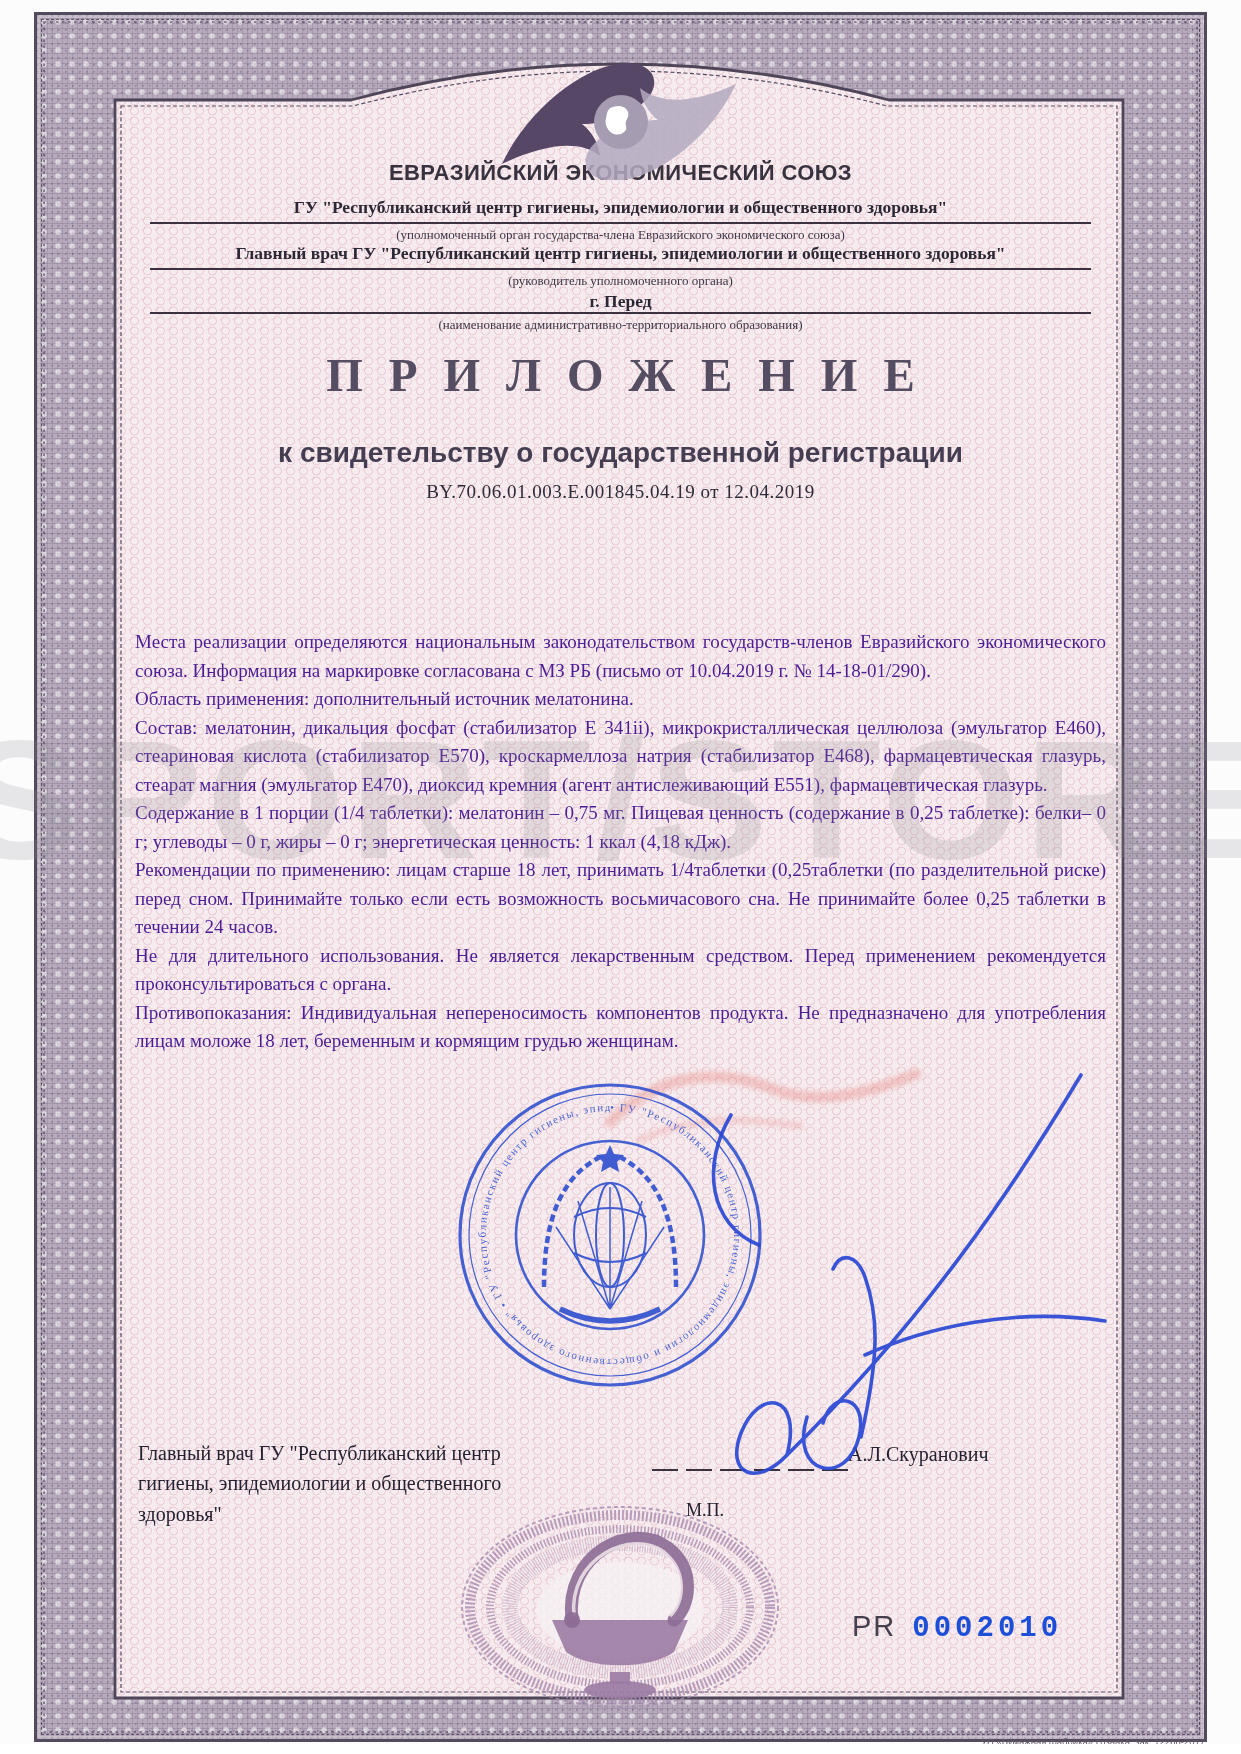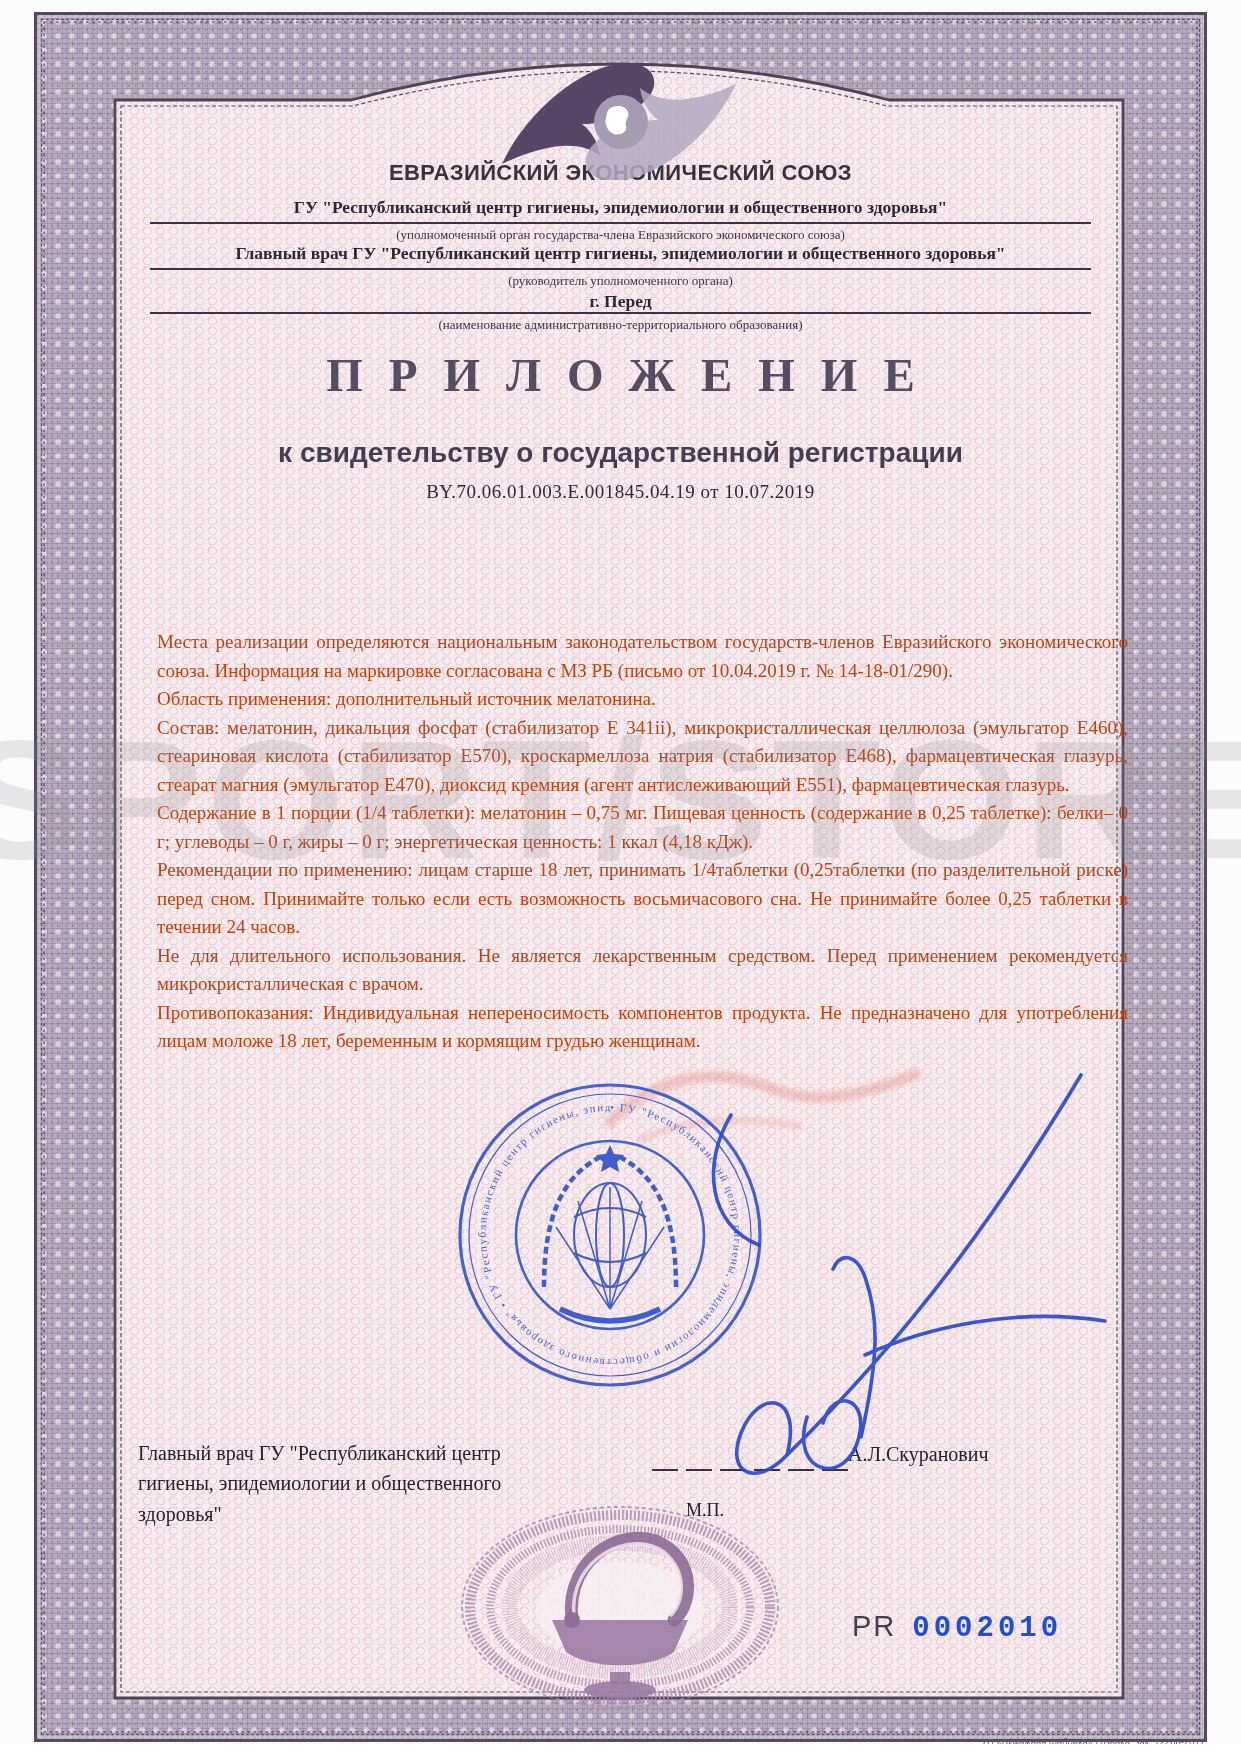--- a/index.html
+++ b/index.html
@@ -36,21 +36,21 @@
   .union-title{top:160px;font-family:"Liberation Sans",sans-serif;font-weight:bold;
     font-size:22px;color:#38323f;letter-spacing:.4px;}
   .org-line{font-weight:bold;font-size:17.5px;color:#2c2734;}
   .rule{position:absolute;left:150px;width:941px;height:2px;background:#3a3242;z-index:10;}
   .caption{font-size:13px;color:#3d3545;}
   .main-title{top:348px;font-size:47px;letter-spacing:26px;color:#554d61;font-weight:600;text-indent:26px;}
   .subtitle{top:437px;font-family:"Liberation Sans",sans-serif;font-weight:bold;font-size:28px;color:#453e52;}
   .reg-number{top:481px;font-size:19px;color:#2f2a38;letter-spacing:.5px;}
 
   .body-text{left:135px;top:628px;width:971px;font-size:19px;line-height:1.5;
-    text-align:justify;color:#c2410c;z-index:10;margin-left:22px;}
+    text-align:justify;color:#4c1d95;z-index:10;}
   .body-text p{margin:0;}
 
   .sig-block{left:138px;top:1438px;width:440px;font-size:20px;line-height:1.52;z-index:10;}
   .sig-name{left:848px;top:1443px;font-size:20px;z-index:10;}
   .sig-line{left:652px;top:1469px;width:196px;height:2px;z-index:10;
     background:repeating-linear-gradient(90deg,#39313f 0 26px, transparent 26px 34px);}
   .mp{left:686px;top:1500px;font-size:18px;z-index:10;}
 
   .serial{left:852px;top:1610px;z-index:22;font-size:29px;}
   .serial .series{font-family:Liberation Sans, sans-serif;color:#453e4c;letter-spacing:2px;}
@@ -100,29 +100,29 @@
   <div class="abs centered org-line" style="top:243px;">Главный врач ГУ "Республиканский центр гигиены, эпидемиологии и общественного здоровья"</div>
   <div class="rule" style="top:268px;"></div>
   <div class="abs centered caption" style="top:273px;">(руководитель уполномоченного органа)</div>
 
   <div class="abs centered org-line" style="top:291px;">г. Перед</div>
   <div class="rule" style="top:312px;"></div>
   <div class="abs centered caption" style="top:317px;">(наименование административно-территориального образования)</div>
 
   <div class="abs centered main-title">ПРИЛОЖЕНИЕ</div>
   <div class="abs centered subtitle">к свидетельству о государственной регистрации</div>
-  <div class="abs centered reg-number">BY.70.06.01.003.E.001845.04.19 от 10.07.2019</div>
+  <div class="abs centered reg-number">BY.70.06.01.003.E.001845.04.19 от 12.04.2019</div>
 
   <div class="abs body-text">
     <p>Места реализации определяются национальным законодательством государств-членов Евразийского экономического союза. Информация на маркировке согласована с МЗ РБ (письмо от 10.04.2019 г. № 14-18-01/290).</p>
     <p>Область применения: дополнительный источник мелатонина.</p>
     <p>Состав: мелатонин, дикальция фосфат (стабилизатор Е 341ii), микрокристаллическая целлюлоза (эмульгатор Е460), стеариновая кислота (стабилизатор Е570), кроскармеллоза натрия (стабилизатор Е468), фармацевтическая глазурь, стеарат магния (эмульгатор Е470), диоксид кремния (агент антислеживающий Е551), фармацевтическая глазурь.</p>
     <p>Содержание в 1 порции (1/4 таблетки): мелатонин – 0,75 мг. Пищевая ценность (содержание в 0,25 таблетке): белки– 0 г; углеводы – 0 г, жиры – 0 г; энергетическая ценность: 1 ккал (4,18 кДж).</p>
     <p>Рекомендации по применению: лицам старше 18 лет, принимать 1/4таблетки (0,25таблетки (по разделительной риске) перед сном. Принимайте только если есть возможность восьмичасового сна. Не принимайте более 0,25 таблетки в течении 24 часов.</p>
-    <p>Не для длительного использования. Не является лекарственным средством. Перед применением рекомендуется микрокристаллическая с врачом.</p>
+    <p>Не для длительного использования. Не является лекарственным средством. Перед применением рекомендуется проконсультироваться с органа.</p>
     <p>Противопоказания: Индивидуальная непереносимость компонентов продукта. Не предназначено для употребления лицам моложе 18 лет, беременным и кормящим грудью женщинам.</p>
   </div>
 
   <svg class="red-artifact" width="330" height="90" viewBox="0 0 330 90">
     <path d="M10,62 C60,12 120,8 170,28 C220,48 272,32 316,14" stroke="rgba(226,90,80,.45)" stroke-width="11" fill="none" stroke-linecap="round"></path>
     <path d="M40,80 C90,56 150,58 200,66" stroke="rgba(226,90,80,.3)" stroke-width="7" fill="none" stroke-linecap="round"></path>
   </svg>
 
   <svg class="stamp" width="320" height="320" viewBox="0 0 320 320">
     <defs>

